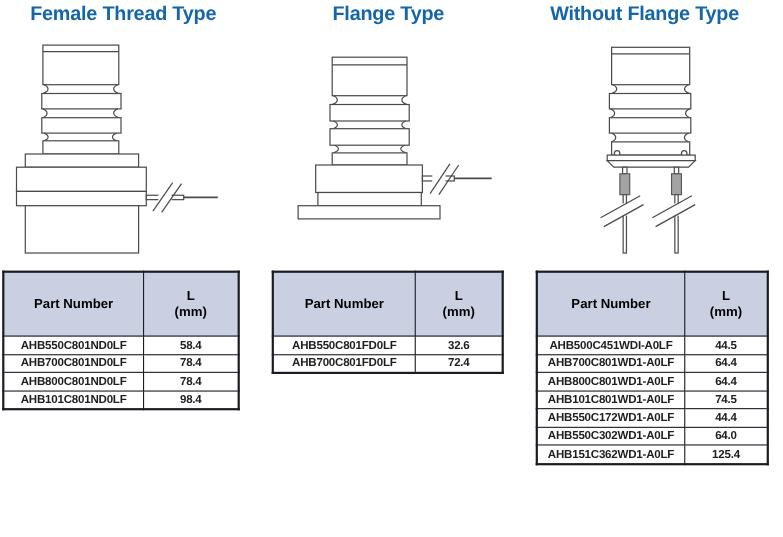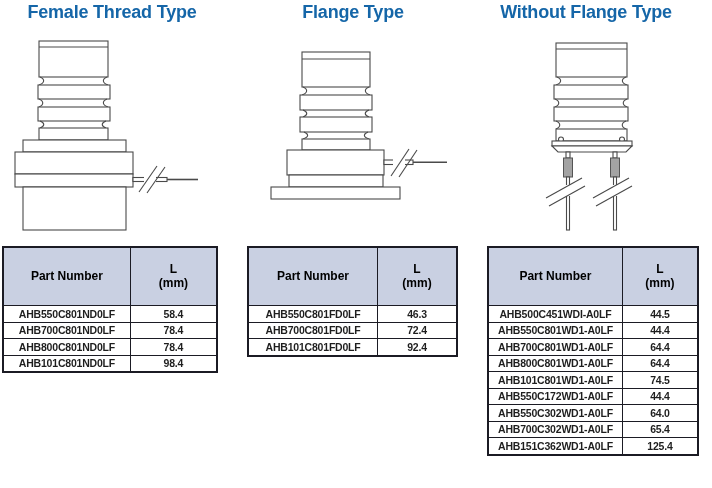--- a/index.html
+++ b/index.html
@@ -180,29 +180,25 @@
         <th>Part Number</th>
         <th>
           <span class="l-line">L</span>
           <span class="l-line">(mm)</span>
         </th>
       </tr>
     </thead>
     <tbody>
       <tr>
         <td>AHB550C801FD0LF</td>
-        <td>46.3</td>
+        <td>32.6</td>
       </tr>
       <tr>
         <td>AHB700C801FD0LF</td>
         <td>72.4</td>
-      </tr>
-      <tr>
-        <td>AHB101C801FD0LF</td>
-        <td>92.4</td>
       </tr>
     </tbody>
   </table>
 
   <table class="spec" id="table-3">
     <colgroup>
         <col class="c-pn">
         <col class="c-l">
       </colgroup>
     <thead>
@@ -213,47 +209,39 @@
           <span class="l-line">(mm)</span>
         </th>
       </tr>
     </thead>
     <tbody>
       <tr>
         <td>AHB500C451WDI-A0LF</td>
         <td>44.5</td>
       </tr>
       <tr>
-        <td>AHB550C801WD1-A0LF</td>
-        <td>44.4</td>
-      </tr>
-      <tr>
         <td>AHB700C801WD1-A0LF</td>
         <td>64.4</td>
       </tr>
       <tr>
         <td>AHB800C801WD1-A0LF</td>
         <td>64.4</td>
       </tr>
       <tr>
         <td>AHB101C801WD1-A0LF</td>
         <td>74.5</td>
       </tr>
       <tr>
         <td>AHB550C172WD1-A0LF</td>
         <td>44.4</td>
       </tr>
       <tr>
         <td>AHB550C302WD1-A0LF</td>
         <td>64.0</td>
       </tr>
       <tr>
-        <td>AHB700C302WD1-A0LF</td>
-        <td>65.4</td>
-      </tr>
-      <tr>
         <td>AHB151C362WD1-A0LF</td>
         <td>125.4</td>
       </tr>
     </tbody>
   </table>
 
 </div>
 
 </body></html>

